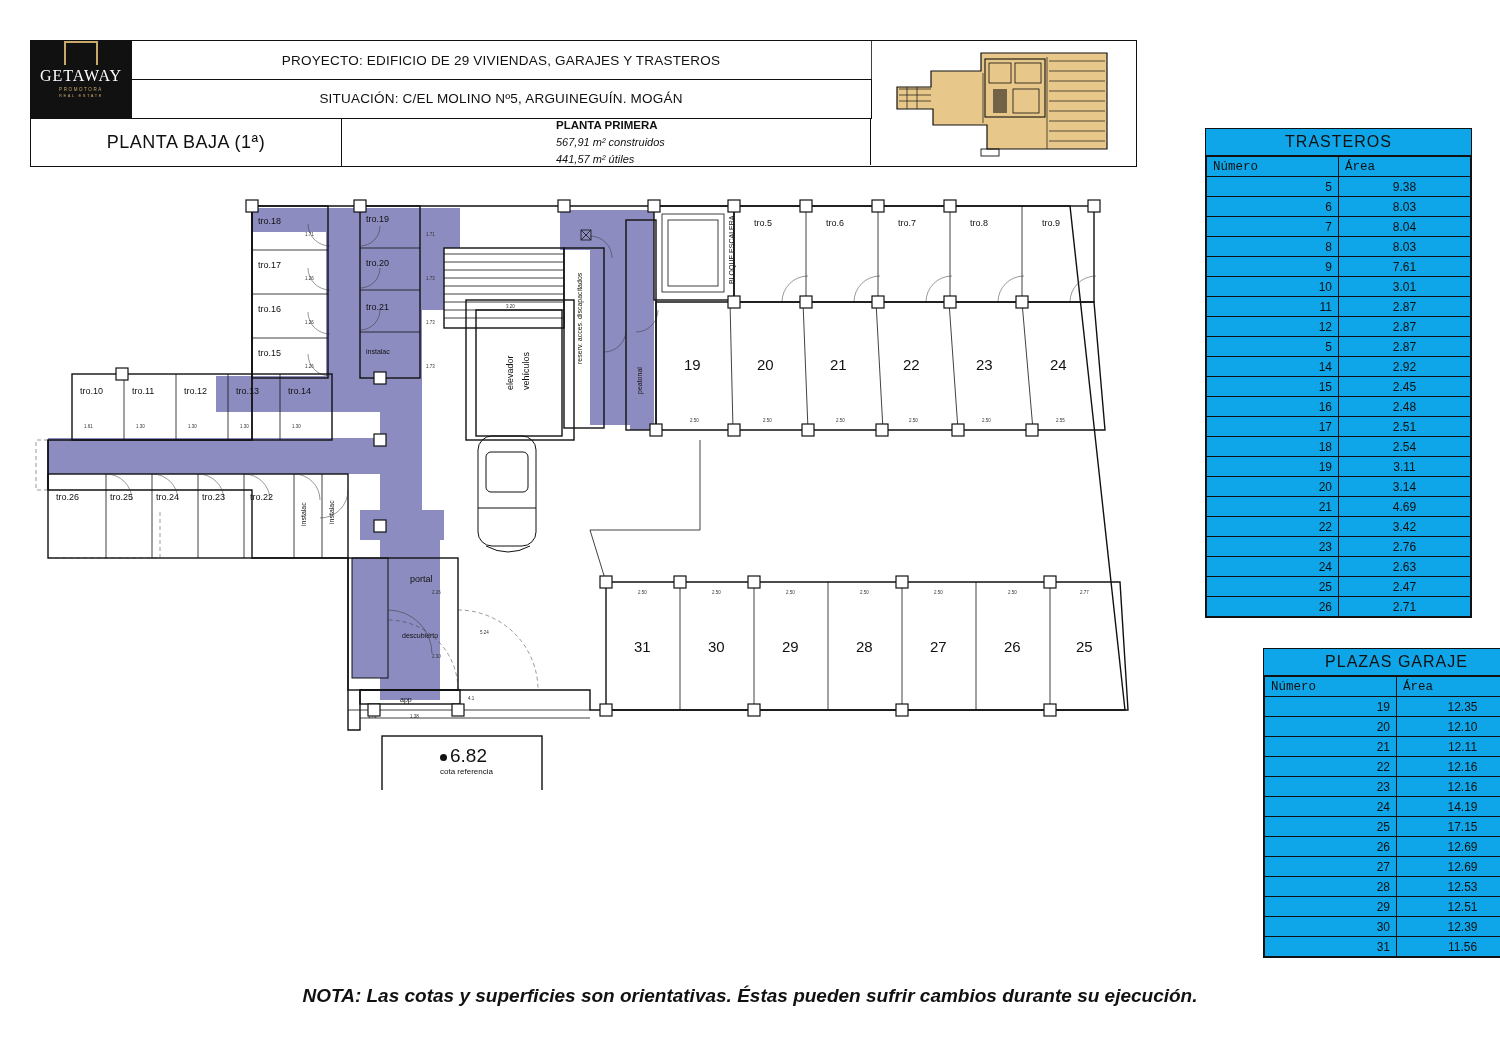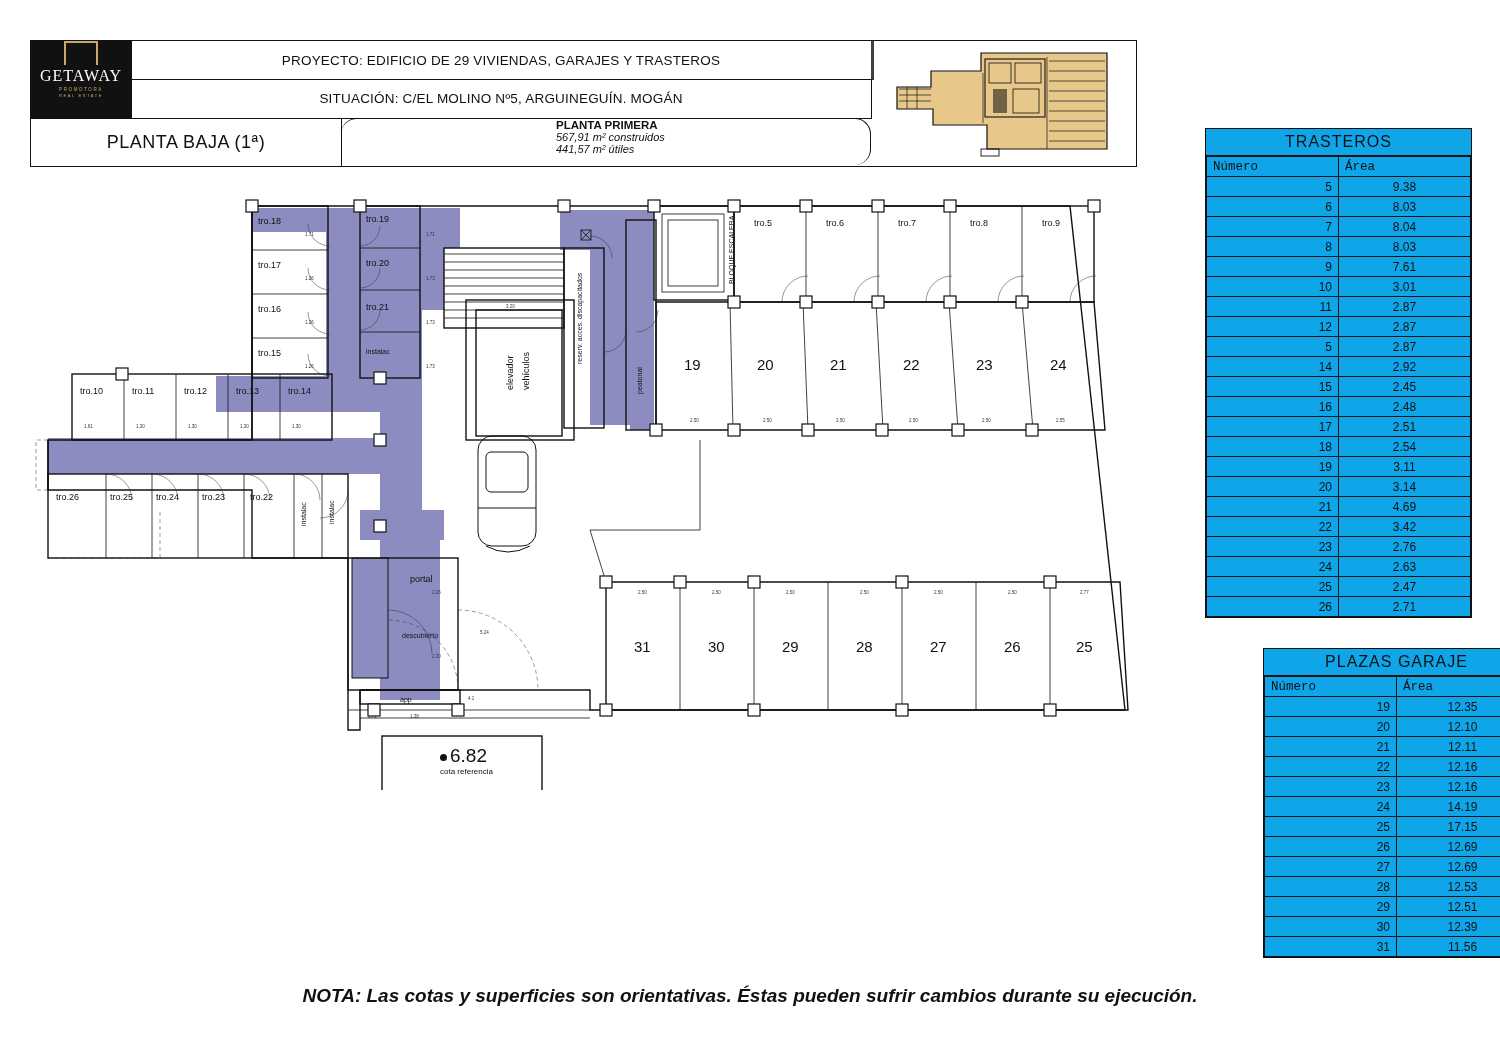--- a/index.html
+++ b/index.html
@@ -12,32 +12,32 @@
 
   
   .titleblock{position:absolute;left:30px;top:40px;width:1105px;height:125px;border:1px solid #111;}
   .logo-cell{position:absolute;left:0;top:0;width:100px;height:77px;background:#111;border-right:1px solid #111;
              display:flex;flex-direction:column;align-items:center;justify-content:flex-start;}
   .logo-mark{width:30px;height:22px;border:2px solid #c8a96b;border-bottom:none;margin-bottom:2px;}
   .logo-txt{color:#fff;font-size:16px;letter-spacing:1px;font-family:"Liberation Serif", serif;}
   .logo-sub{color:#c8a96b;font-size:4.5px;letter-spacing:1.6px;margin-top:2px;}
   .logo-sub2{color:#c8a96b;font-size:4px;letter-spacing:1.6px;margin-top:1px;}
 
-  .tb-row1{position:absolute;left:100px;top:0;width:740px;height:38px;border-right:3px solid #404040;border-bottom:1px solid #111;
+  .tb-row1{position:absolute;left:100px;top:0;width:740px;height:38px;border-right:1px solid #404040;border-bottom:1px solid #111;
            display:flex;align-items:center;justify-content:center;}
   .tb-row2{position:absolute;left:100px;top:38px;width:740px;height:39px;border-right:1px solid #111;border-bottom:1px solid #111;
            display:flex;align-items:center;justify-content:center;}
   .tb-row1 span,.tb-row2 span{font-size:13.5px;letter-spacing:.2px;}
 
   .tb-planta{position:absolute;left:0;top:77px;width:310px;height:47px;border-top:1px solid #111;border-right:1px solid #111;
              display:flex;align-items:center;justify-content:center;}
   .tb-planta span{font-size:18px;letter-spacing:.5px;}
 
   .tb-info{position:absolute;left:310px;top:77px;width:530px;height:47px;border-top:1px solid #111;border-right:1px solid #111;
-           display:flex;flex-direction:column;justify-content:flex-start;padding-left:215px;box-sizing:border-box;border-radius:16px;}
+           display:flex;flex-direction:column;justify-content:space-between;padding-left:215px;box-sizing:border-box;}
   .tb-info .l1{font-size:11.5px;font-weight:bold;}
   .tb-info .l2,.tb-info .l3{font-size:11px;font-style:italic;}
 
   .tb-key{position:absolute;left:840px;top:0;width:264px;height:124px;}
   .keymap{position:absolute;left:18px;top:8px;}
 
   
   .tbl{position:absolute;border:1.5px solid #111;background:#0ea5e9;}
   .tbl .cap{height:26px;display:flex;align-items:center;justify-content:center;font-size:16px;letter-spacing:1px;border-bottom:1px solid #111;}
   .tbl table{border-collapse:collapse;width:100%;}

